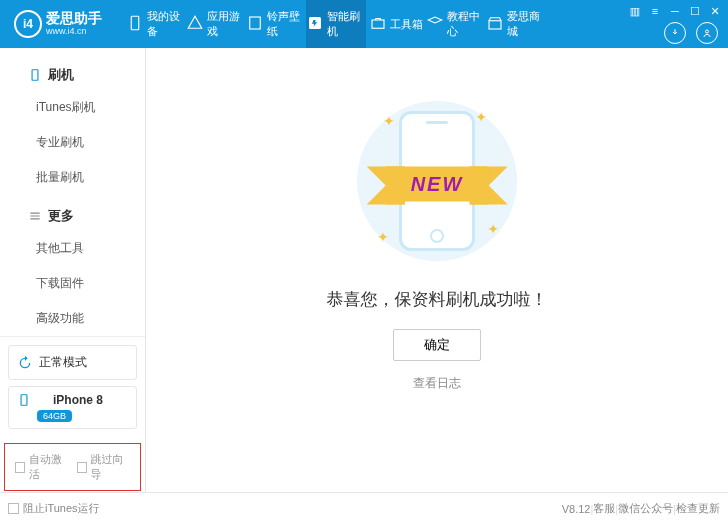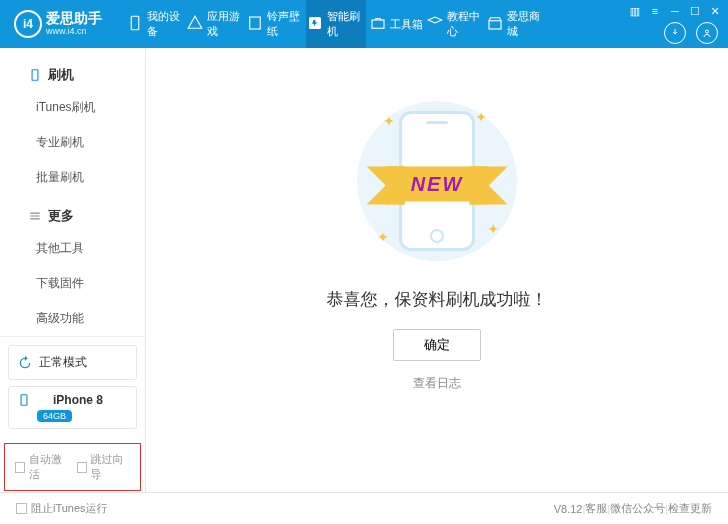--- a/index.html
+++ b/index.html
@@ -45,21 +45,21 @@
 .phone::after{content:"";position:absolute;bottom:5px;left:50%;transform:translateX(-50%);width:10px;height:10px;border:2px solid #cbe8f7;border-radius:50%}
 .sparkle{position:absolute;color:#f5c443;font-size:14px}
 .s1{top:12px;left:26px}.s2{top:8px;right:30px}.s3{bottom:16px;left:20px}.s4{bottom:24px;right:18px}
 .ribbon{position:absolute;top:52%;left:50%;transform:translate(-50%,-50%);background:#f5c443;color:#a21caf;font-weight:bold;font-size:20px;letter-spacing:2px;padding:6px 22px;font-style:italic}
 .ribbon::before,.ribbon::after{content:"";position:absolute;top:0;width:0;height:0;border:19px solid #f5c443}
 .ribbon::before{left:-22px;border-left-color:transparent}
 .ribbon::after{right:-22px;border-right-color:transparent}
 .success-title{font-size:17px;color:#333;margin-top:22px}
 .ok-btn{margin-top:18px;border:1px solid #ccc;background:#fff;padding:6px 30px;font-size:13px;cursor:pointer;border-radius:2px}
 .log-link{margin-top:14px;color:#888;font-size:12px;cursor:pointer}
-.statusbar{height:32px;border-top:1px solid #e6e6e6;display:flex;align-items:center;padding:0 16px;font-size:11px;color:#888}
+.statusbar{height:32px;border-top:1px solid #e6e6e6;display:flex;align-items:center;padding:0 8px;font-size:11px;color:#888}
 .statusbar .chk{color:#888}
 .statusbar-right{margin-left:auto;display:flex;align-items:center;}
 .statusbar-right span{cursor:pointer}
 .sep{color:#ddd}
 </style>
 </head>
 <body>
 
 <div class="titlebar">
   <div class="logo-area">

